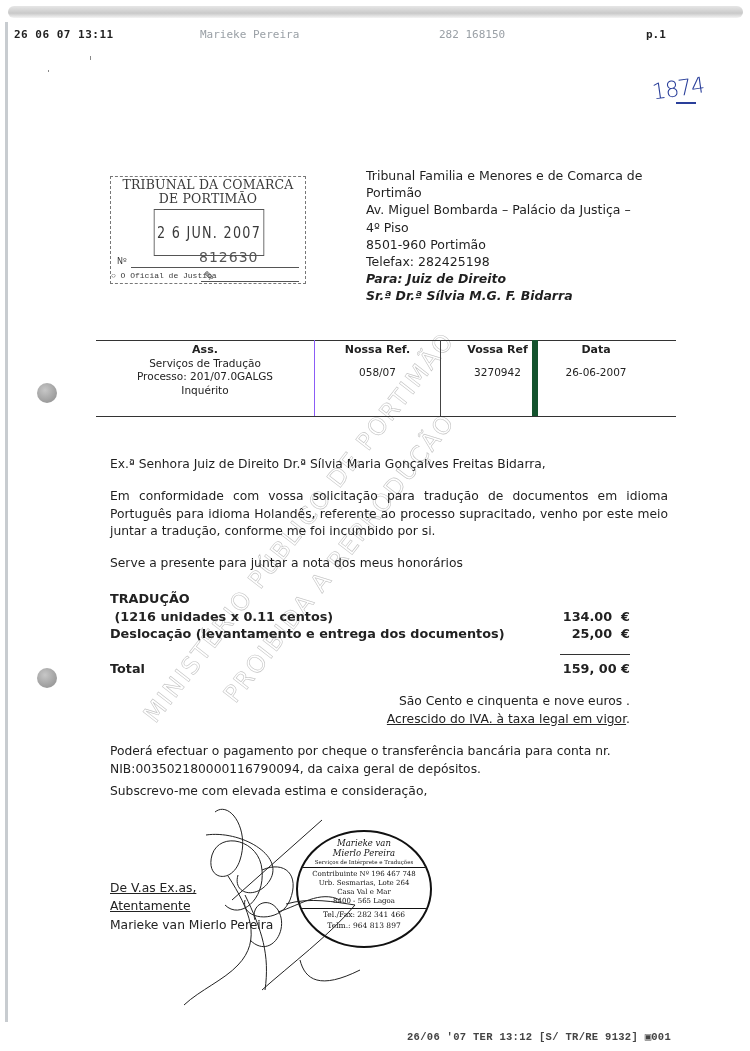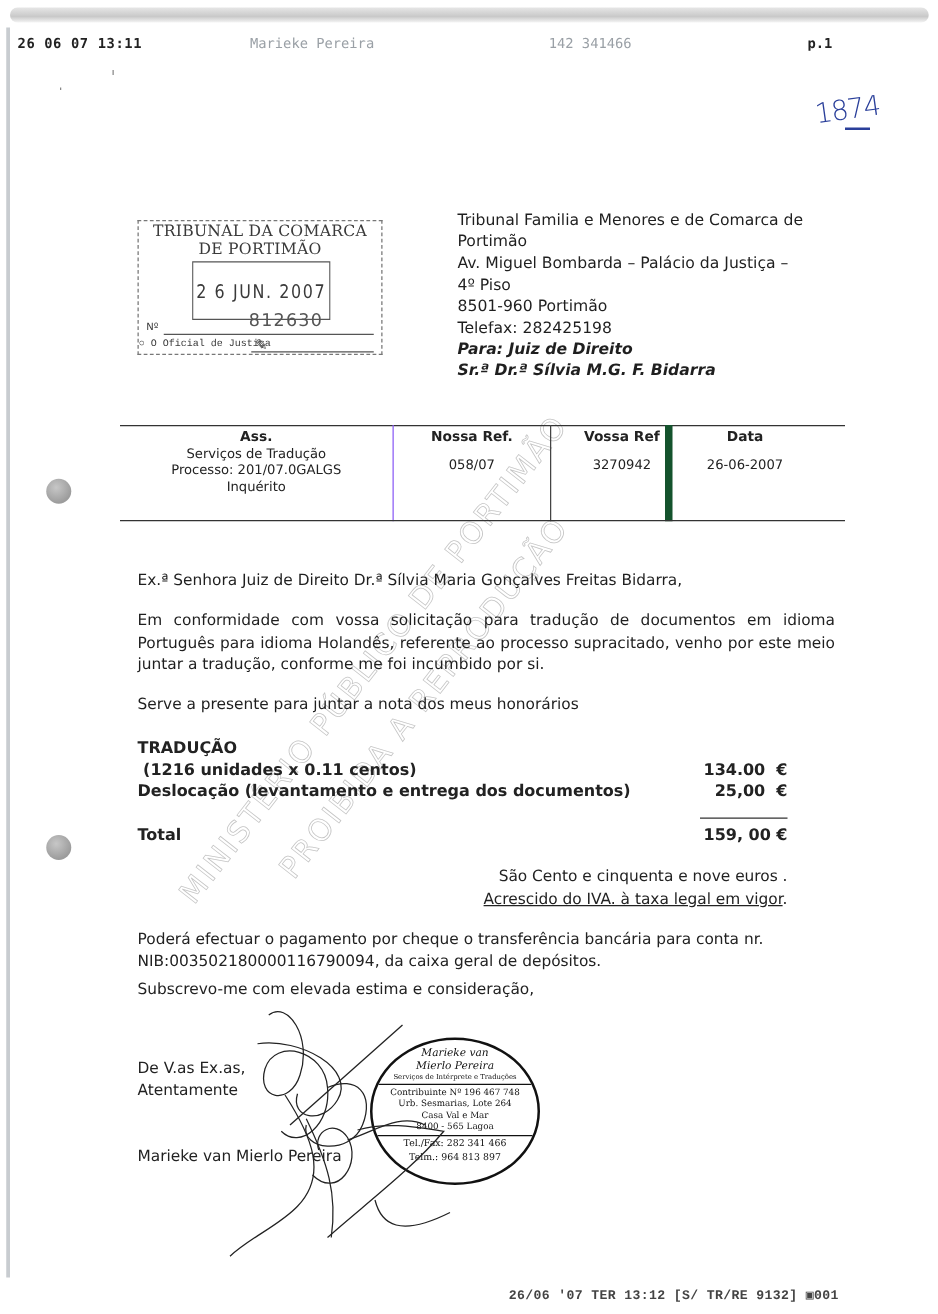--- a/index.html
+++ b/index.html
@@ -69,21 +69,21 @@
   .fee-rule { position: absolute; right: 0; top: 64px; width: 70px; border-top: 1px solid #333; }
   .fee-total { position: absolute; left: 0; top: 70px; width: 520px; height: 17px; }
 
   .words { position: absolute; left: 110px; top: 693px; width: 520px; text-align: right; font-size: 12.3px; line-height: 17.5px; color: #222; }
   .words .u { text-decoration: underline; }
 
   .payment { position: absolute; left: 110px; top: 743px; width: 580px; font-size: 12.3px; line-height: 17.5px; color: #222; }
 
   .closing { position: absolute; left: 110px; width: 360px; font-size: 12.3px; line-height: 17.5px; color: #222; }
   .close1 { top: 783px; }
-  .close2 { top: 846px; }
+  .close2 { top: 880px; text-decoration: underline; }
   .close3 { top: 917px; }
 
   
   .trans-stamp { position: absolute; left: 296px; top: 830px; width: 136px; height: 118px; border: 2px solid #111;
     border-radius: 50%; font-family: "DejaVu Serif", serif; color: #111; text-align: center; overflow: hidden; background: transparent; }
   .ts-name { font-style: italic; font-size: 8.5px; line-height: 10px; margin-top: 6px; }
   .ts-service { font-size: 5.5px; line-height: 8px; border-bottom: 1.2px solid #111; padding-bottom: 1px; white-space: nowrap; }
   .ts-addr { font-size: 7px; line-height: 9px; margin-top: 2px; border-bottom: 1.2px solid #111; padding-bottom: 2px; }
   .ts-tel { font-size: 7.5px; line-height: 10px; margin-top: 1px; }
 
@@ -105,21 +105,21 @@
 
 <div class="page-top-shadow"></div>
 <div class="page-left-edge"></div>
 
 <div class="watermark wm1">MINISTÉRIO PÚBLICO DE PORTIMÃO</div>
 <div class="watermark wm2">PROIBIDA A REPRODUÇÃO</div>
 
 <div class="fax-header">
   <span class="fh-date">26 06 07 13:11</span>
   <span class="fh-sender">Marieke Pereira</span>
-  <span class="fh-phone">142 341466</span>
+  <span class="fh-phone">282 168150</span>
   <span class="fh-page">p.1</span>
 </div>
 
 <div class="specks">
   <span style="left:90px;top:56px;height:4px;"></span>
   <span style="left:48px;top:70px;height:2px;"></span>
 </div>
 
 <div class="handnum">1874</div>
 <div class="handnum-underline"></div>

